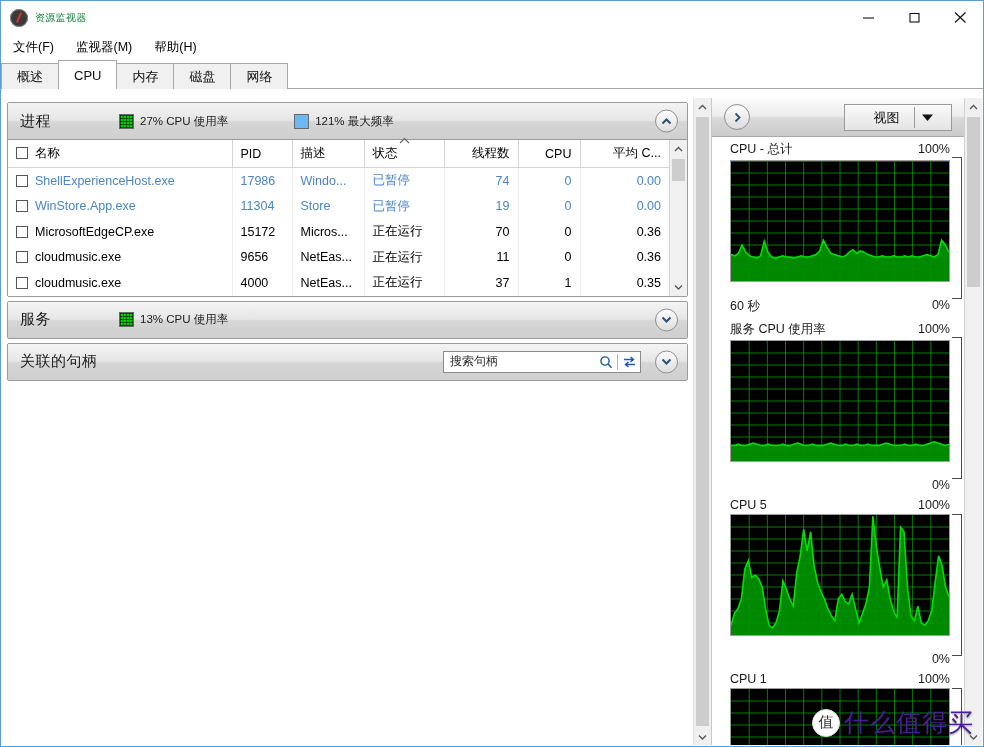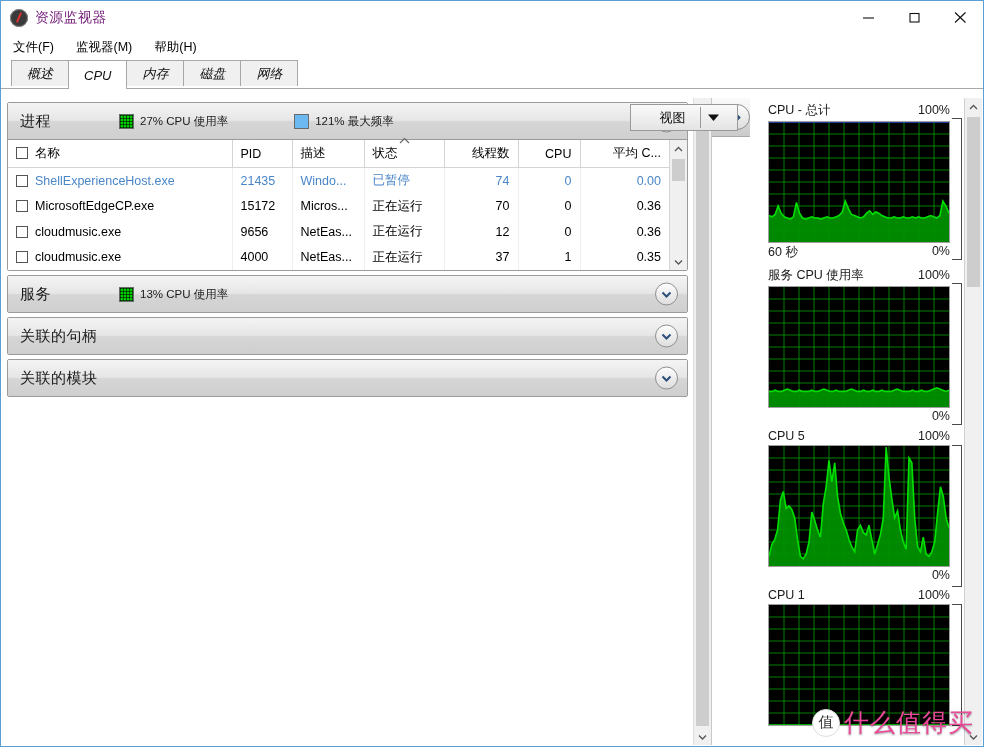--- a/index.html
+++ b/index.html
@@ -12,34 +12,34 @@
   .app{position:relative;width:984px;height:747px;box-sizing:border-box;
        border:1px solid #5a9fd4;background:#fff;}
 
   
   .titlebar{height:33px;display:flex;align-items:center;background:#fff;
             border-bottom:1px solid #fff;position:relative;}
   .tb-icon{width:18px;height:18px;margin-left:9px;margin-right:7px;border-radius:50%;
            background:#3a3a3a;position:relative;box-shadow:inset 0 0 0 1px #8a8a8a;}
   .tb-icon:after{content:"";position:absolute;left:7.5px;top:3px;width:2px;height:11px;
                  background:#e03030;transform:rotate(24deg);border-radius:1px;}
-  .tb-title{font-size:14px;color:#701a75;letter-spacing:.3px;}
+  .tb-title{font-size:10px;color:#15803d;letter-spacing:.3px;}
   .wctrls{position:absolute;right:0;top:0;height:32px;display:flex;}
   .wbtn{width:46px;height:32px;display:flex;align-items:center;justify-content:center;
         font-size:13px;color:#111;}
   .wbtn svg{display:block;}
 
   
   .menubar{height:25px;display:flex;align-items:center;padding-left:12px;gap:22px;
            background:#fff;font-size:12.5px;color:#000;}
   .menubar span{cursor:default;}
 
   
-  .tabstrip{height:29px;display:flex;padding-left:10px;
-            background:#fff;position:relative;font-style:italic;}
+  .tabstrip{height:29px;display:flex;align-items:flex-end;padding-left:0;
+            background:#fff;position:relative;}
   .tabstrip:after{content:"";position:absolute;left:0;right:0;bottom:0;height:1px;background:#a8a8a8;}
   .tab{height:25px;padding:0 15px;display:flex;align-items:center;font-size:13px;color:#111;
        border:1px solid #a8a8a8;border-bottom:none;background:#f0f0f0;margin-right:-1px;
        position:relative;z-index:1;}
   .tab.active{background:#fff;height:28px;z-index:3;}
   .tab.active:after{content:"";position:absolute;left:0;right:0;bottom:-1px;height:2px;background:#fff;}
 
   
   .content{position:absolute;left:1px;right:1px;top:97px;bottom:1px;display:flex;justify-content:space-between;}
 
@@ -88,54 +88,54 @@
 
   
   .searchbox{position:absolute;right:46px;top:50%;transform:translateY(-50%);
              width:198px;height:22px;border:1px solid #8b8b8b;background:#fff;
              display:flex;align-items:center;box-sizing:border-box;}
   .searchbox .ph{flex:1;font-size:12px;color:#2b2b2b;padding-left:6px;}
   .sicon{width:22px;display:flex;align-items:center;justify-content:center;}
   .sdiv{width:1px;height:16px;background:#b5b5b5;}
 
   
-  .rp-inner{flex:1;display:flex;flex-direction:row;border-left:1px solid #c8c8c8;}
+  .rp-inner{flex:1;display:flex;flex-direction:column;border-left:1px solid #c8c8c8;}
   .rp-toolbar{height:38px;display:flex;align-items:center;position:relative;
     background:linear-gradient(to bottom,#fbfbfb 0%,#ededed 46%,#d8d8d8 54%,#cbcbcb 100%);
     border-bottom:1px solid #a9a9a9;}
   .rp-back{width:24px;height:24px;border-radius:50%;margin-left:12px;
            background:linear-gradient(to bottom,#fdfdfd,#dcdcdc);
            border:1px solid #8f8f8f;display:flex;align-items:center;justify-content:center;}
   .viewbtn{position:absolute;right:12px;top:6px;height:25px;min-width:106px;display:flex;
            align-items:center;justify-content:center;
            background:linear-gradient(to bottom,#fafafa,#e4e4e4);
            border:1px solid #9a9a9a;}
   .viewbtn .lbl{font-size:13px;color:#111;padding:0 14px 0 18px;}
   .viewbtn .vdiv{width:1px;height:21px;background:#9a9a9a;}
   .viewbtn .vcar{width:26px;display:flex;align-items:center;justify-content:center;}
   .graphs{flex:1;overflow:hidden;padding:4px 0 0 0;background:#fff;}
   .graph{padding:0 14px 0 18px;margin-bottom:6px;position:relative;}
   .glabels{display:flex;justify-content:space-between;align-items:baseline;
            font-size:12.5px;color:#1a1a1a;padding-bottom:2px;}
   .gcanvas{height:120px;border:1px solid #9f9f9f;background:#000;position:relative;overflow:hidden;}
   .gcanvas svg{display:block;width:100%;height:100%;}
-  .gfoot{display:flex;justify-content:space-between;font-size:12.5px;color:#1a1a1a;padding-top:1px;}
+  .gfoot{display:flex;justify-content:space-between;font-size:12.5px;color:#1a1a1a;padding-top:16px;}
   .bracket{position:absolute;right:2px;width:9px;border:1px solid #4a4a4a;border-left:none;}
   .rp-scroll{width:17px;background:#f0f0f0;border-left:1px solid #d0d0d0;
              display:flex;flex-direction:column;align-items:center;}
   .rp-thumb{width:13px;flex:0 0 170px;background:#cdcdcd;margin-top:2px;}
   .scr-arw{height:17px;width:100%;display:flex;align-items:center;justify-content:center;}
 
   
   .wm{position:absolute;right:8px;bottom:6px;display:flex;align-items:center;
       pointer-events:none;z-index:50;}
   .wm-badge{width:26px;height:26px;border-radius:50%;background:#fff;color:#333;
             font-size:15px;display:flex;align-items:center;justify-content:center;
             margin-right:4px;border:1px solid #ddd;}
-  .wm-text{font-size:25px;color:#ec4899;letter-spacing:1px;
+  .wm-text{font-size:25px;color:#4c1d95;letter-spacing:1px;
            text-shadow:0 1px 2px rgba(0,0,0,.45);}
   .spacer{flex:1;}
 </style>
 </head>
 <body>
 
 <div class="app">
 
   <div class="titlebar">
     <div class="tb-icon"></div>
@@ -221,42 +221,51 @@
                   <span>状态</span>
                 </th>
                 <th class="num" style="text-align:right"><span>线程数</span></th>
                 <th class="num" style="text-align:right"><span>CPU</span></th>
                 <th class="num" style="text-align:right;border-right:none"><span>平均 C...</span></th>
               </tr>
             </thead>
             <tbody>
               <tr class="suspended">
                 <td><span class="cb"></span><span>ShellExperienceHost.exe</span></td>
-                <td>21435</td>
+                <td>17986</td>
                 <td>Windo...</td>
                 <td>已暂停</td>
                 <td class="num">74</td>
+                <td class="num">0</td>
+                <td class="num" style="border-right:none">0.00</td>
+              </tr>
+              <tr class="suspended">
+                <td><span class="cb"></span><span>WinStore.App.exe</span></td>
+                <td>11304</td>
+                <td>Store</td>
+                <td>已暂停</td>
+                <td class="num">19</td>
                 <td class="num">0</td>
                 <td class="num" style="border-right:none">0.00</td>
               </tr>
               <tr>
                 <td><span class="cb"></span><span>MicrosoftEdgeCP.exe</span></td>
                 <td>15172</td>
                 <td>Micros...</td>
                 <td>正在运行</td>
                 <td class="num">70</td>
                 <td class="num">0</td>
                 <td class="num" style="border-right:none">0.36</td>
               </tr>
               <tr>
                 <td><span class="cb"></span><span>cloudmusic.exe</span></td>
                 <td>9656</td>
                 <td>NetEas...</td>
                 <td>正在运行</td>
-                <td class="num">12</td>
+                <td class="num">11</td>
                 <td class="num">0</td>
                 <td class="num" style="border-right:none">0.36</td>
               </tr>
               <tr>
                 <td><span class="cb"></span><span>cloudmusic.exe</span></td>
                 <td>4000</td>
                 <td>NetEas...</td>
                 <td>正在运行</td>
                 <td class="num">37</td>
                 <td class="num">1</td>
@@ -292,38 +301,44 @@
             <svg width="11" height="8" viewBox="0 0 11 8">
                 <polyline points="1.5,2 5.5,6 9.5,2" fill="none" stroke="#2b4f7a" stroke-width="2"></polyline>
               </svg>
           </div>
         </div>
       </div>
 
       <div class="panel">
         <div class="panel-head last">
           <div class="panel-title">关联的句柄</div>
+          <div class="searchbox">
+            <div class="ph">搜索句柄</div>
+            <div class="sicon">
+              <svg width="14" height="14" viewBox="0 0 14 14">
+                <circle cx="6" cy="6" r="4.1" fill="none" stroke="#1c5fa8" stroke-width="1.4"></circle>
+                <line x1="9" y1="9" x2="12.6" y2="12.8" stroke="#1c5fa8" stroke-width="1.5"></line>
+              </svg>
+            </div>
+            <div class="sdiv"></div>
+            <div class="sicon">
+              <svg width="15" height="14" viewBox="0 0 15 14">
+                <path d="M2 4.5 H11 M8.5 2 L11.5 4.5 L8.5 7" fill="none" stroke="#1c5fa8" stroke-width="1.5"></path>
+                <path d="M13 9.5 H4 M6.5 7 L3.5 9.5 L6.5 12" fill="none" stroke="#1c5fa8" stroke-width="1.5"></path>
+              </svg>
+            </div>
+          </div>
           <div class="chev">
             <svg width="11" height="8" viewBox="0 0 11 8">
                 <polyline points="1.5,2 5.5,6 9.5,2" fill="none" stroke="#2b4f7a" stroke-width="2"></polyline>
               </svg>
           </div>
         </div>
       </div>
 
-      <div class="panel">
-        <div class="panel-head last">
-          <div class="panel-title">关联的模块</div>
-          <div class="chev">
-            <svg width="11" height="8" viewBox="0 0 11 8">
-                <polyline points="1.5,2 5.5,6 9.5,2" fill="none" stroke="#2b4f7a" stroke-width="2"></polyline>
-              </svg>
-          </div>
-        </div>
-      </div>
 
       <div class="spacer"></div>
     </div>
 
     <div class="leftscroll">
       <div class="scr-arw">
         <svg width="9" height="6" viewBox="0 0 9 6">
             <polyline points="1,5 4.5,1.5 8,5" fill="none" stroke="#555" stroke-width="1.3"></polyline>
           </svg>
       </div>

